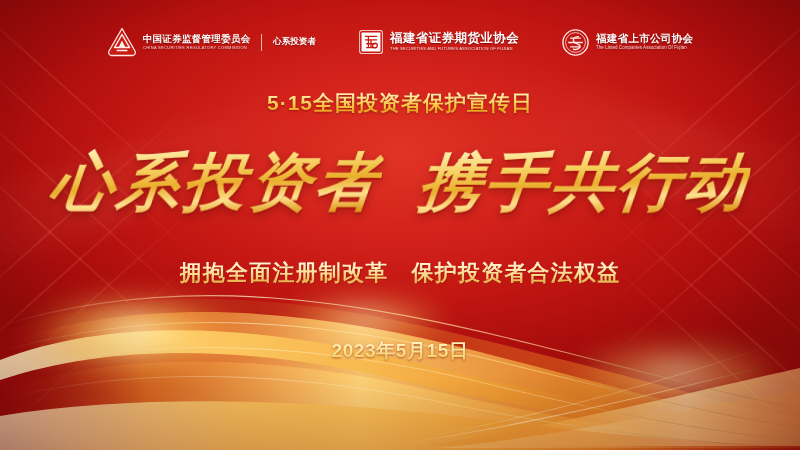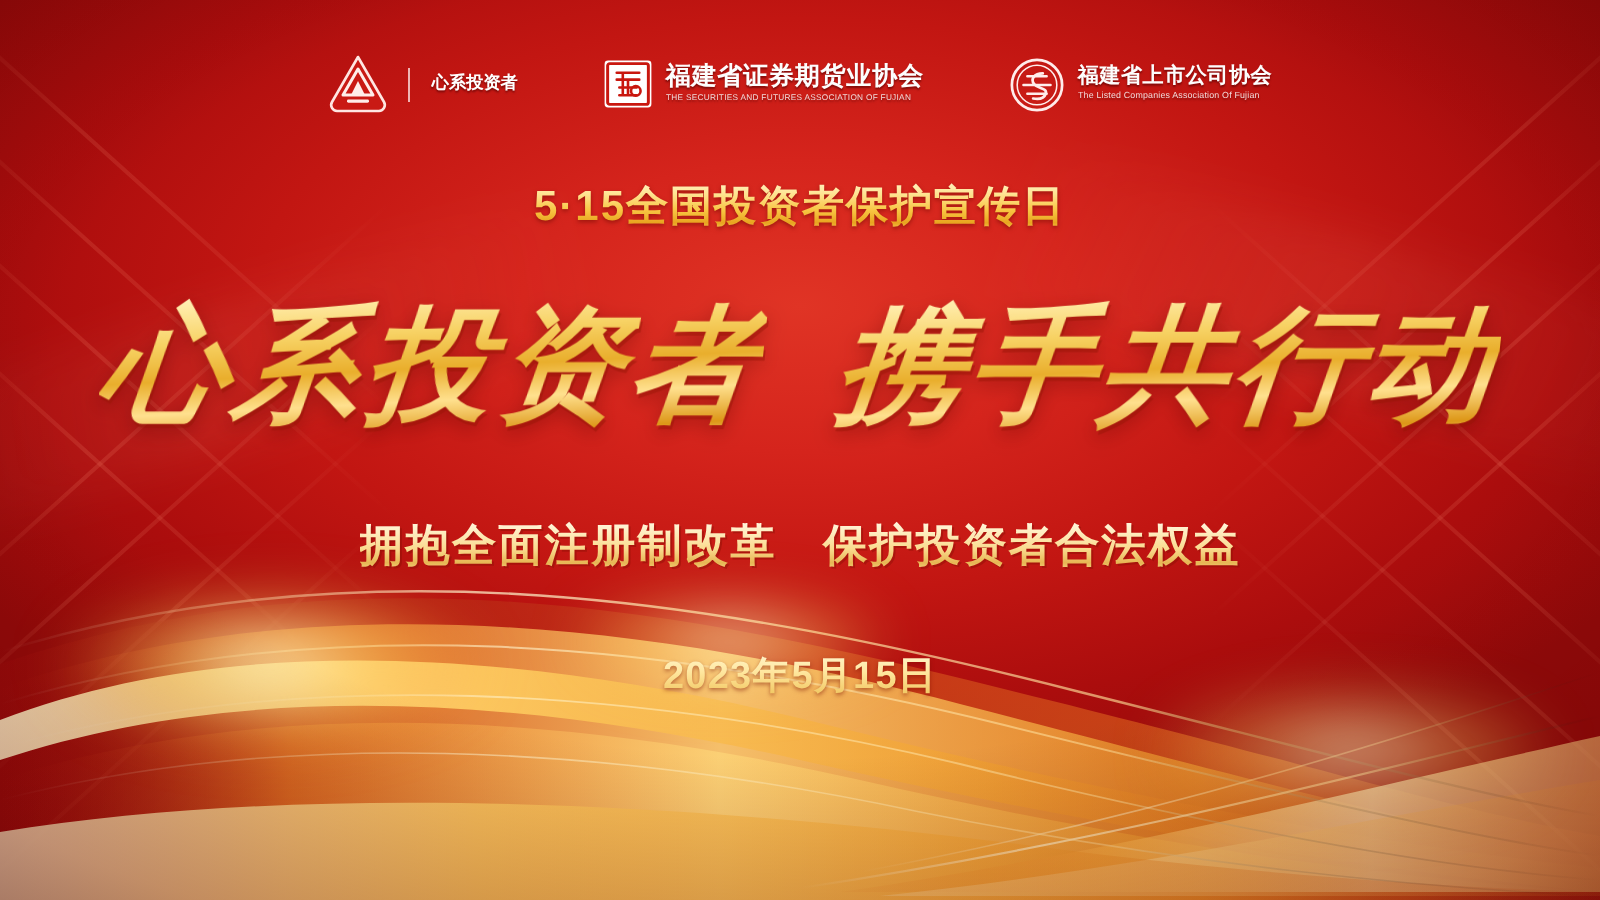--- a/index.html
+++ b/index.html
@@ -173,20 +173,21 @@
     text-align:center; z-index:8;
   }
   .dateline span {
     display:inline-block;
     font-size:19px; font-weight:bold; letter-spacing:.6px;
     background:linear-gradient(180deg,#fff7d4 0%,#ffe498 40%,#f2c košík 70%);
     background:linear-gradient(180deg,#fff7d4 0%,#ffe79f 42%,#edbd4e 100%);
     -webkit-background-clip:text; background-clip:text;
     color:transparent; -webkit-text-fill-color:transparent;
     filter:drop-shadow(0 1px 1px rgba(120,10,0,.5));
+    margin-top:13px;
   }
 </style>
 </head>
 <body>
 
 <div class="poster">
 
   <div class="chev left">
     <span class="d1"></span>
       <span class="d2"></span>
@@ -281,20 +282,24 @@
 
   <div class="logobar">
 
     <div class="logo l1">
       <svg class="mark" width="30" height="30" viewBox="0 0 60 60">
         <path d="M30 3 L56 48 a6 6 0 0 1 -5 9 L9 57 a6 6 0 0 1 -5 -9 Z" fill="#c91a14" stroke="#ffe6e2" stroke-width="2.6" stroke-linejoin="round"></path>
         <path d="M30 15 L45 41 L15 41 Z" fill="none" stroke="#ffeeea" stroke-width="3" stroke-linejoin="round"></path>
         <path d="M30 27 L37 41 L23 41 Z" fill="#ffeeea"></path>
         <rect x="19" y="45.5" width="22" height="3.2" rx="1.4" fill="#ffeeea"></rect>
       </svg>
+      <div class="logo-text">
+        <div class="logo-cn">中国证券监督管理委员会</div>
+        <div class="logo-en">CHINA SECURITIES REGULATORY COMMISSION</div>
+      </div>
       <div class="divider"></div>
       <div class="sub-cn">心系投资者</div>
     </div>
 
     <div class="logo l2">
       <svg class="mark" width="26" height="26" viewBox="0 0 60 60">
         <rect x="3" y="3" width="54" height="54" rx="4" fill="#ffffff"></rect>
         <rect x="6.5" y="6.5" width="47" height="47" rx="2.5" fill="none" stroke="#c9170f" stroke-width="3.4"></rect>
         <path d="M17 17 h26 M17 25 h26 M24 17 v26 M30 25 v18 M20 34 h20 M20 43 h20" stroke="#c9170f" stroke-width="3" stroke-linecap="round" fill="none"></path>
         <circle cx="39" cy="38" r="5.5" fill="none" stroke="#c9170f" stroke-width="3"></circle>

